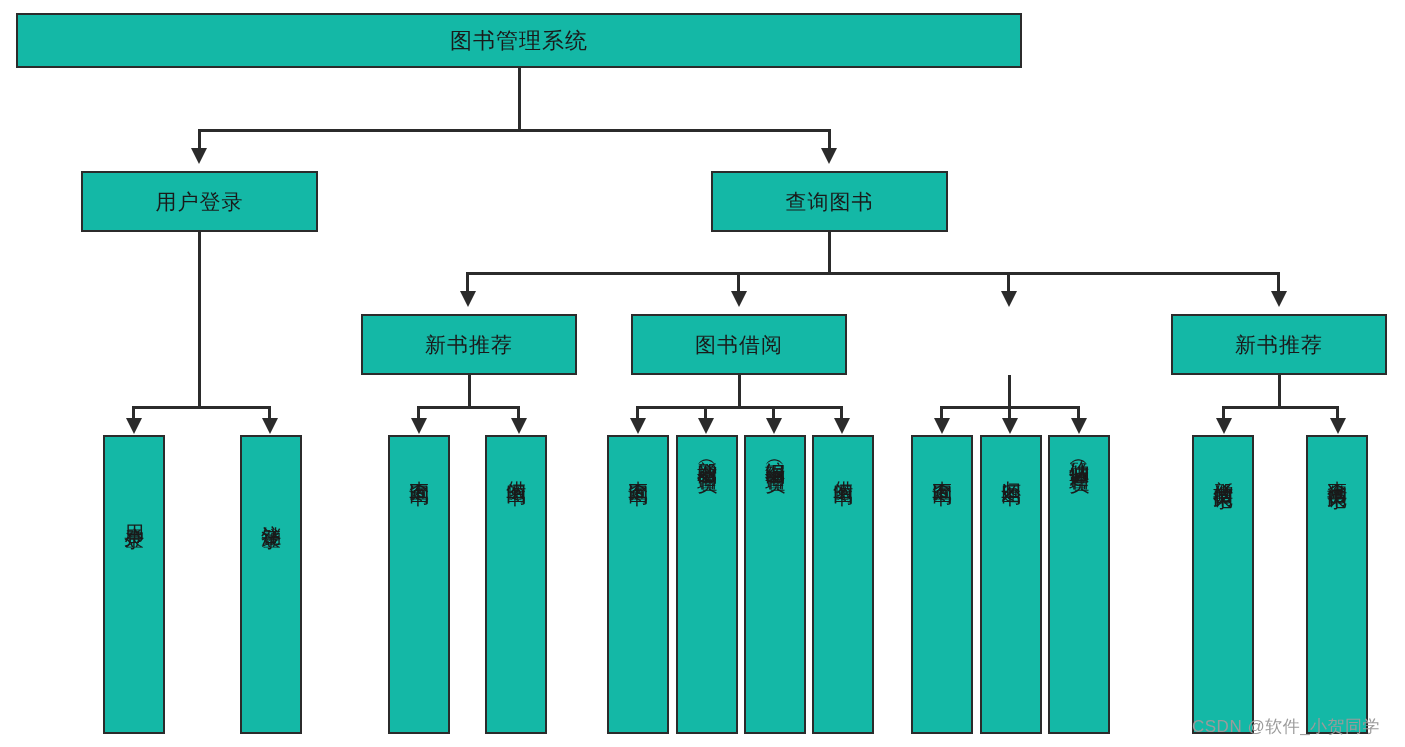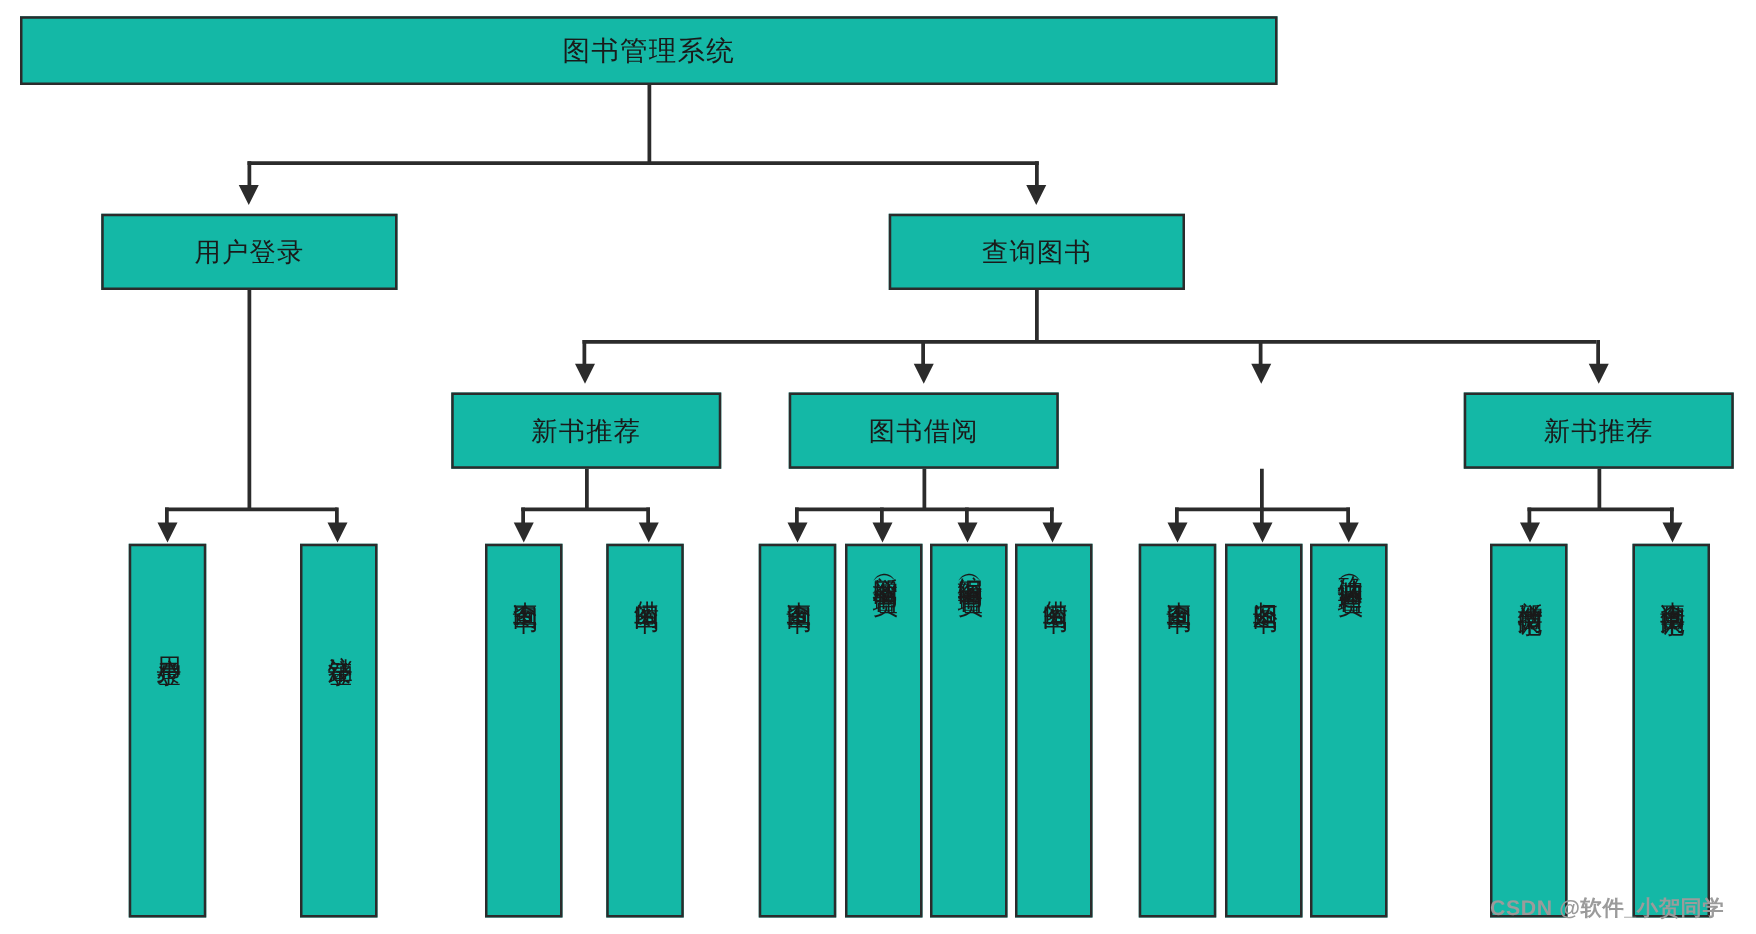--- a/index.html
+++ b/index.html
@@ -204,15 +204,15 @@
     <span class="vtext">确认归还（管理员）</span>
   </div>
 
   <div class="node v align-upper" style="left:1192px; top:435px; width:62px; height:299px;">
     <span class="vtext">新增借阅记录</span>
   </div>
   <div class="node v align-upper" style="left:1306px; top:435px; width:62px; height:299px;">
     <span class="vtext">查询借阅记录</span>
   </div>
 
-  <div id="watermark" style="left:1192px; top:715px;font-weight:bold;">CSDN @软件_小贺同学</div>
+  <div id="watermark" style="left:1192px; top:715px;">CSDN @软件_小贺同学</div>
 
 </div>
 
 </body></html>

